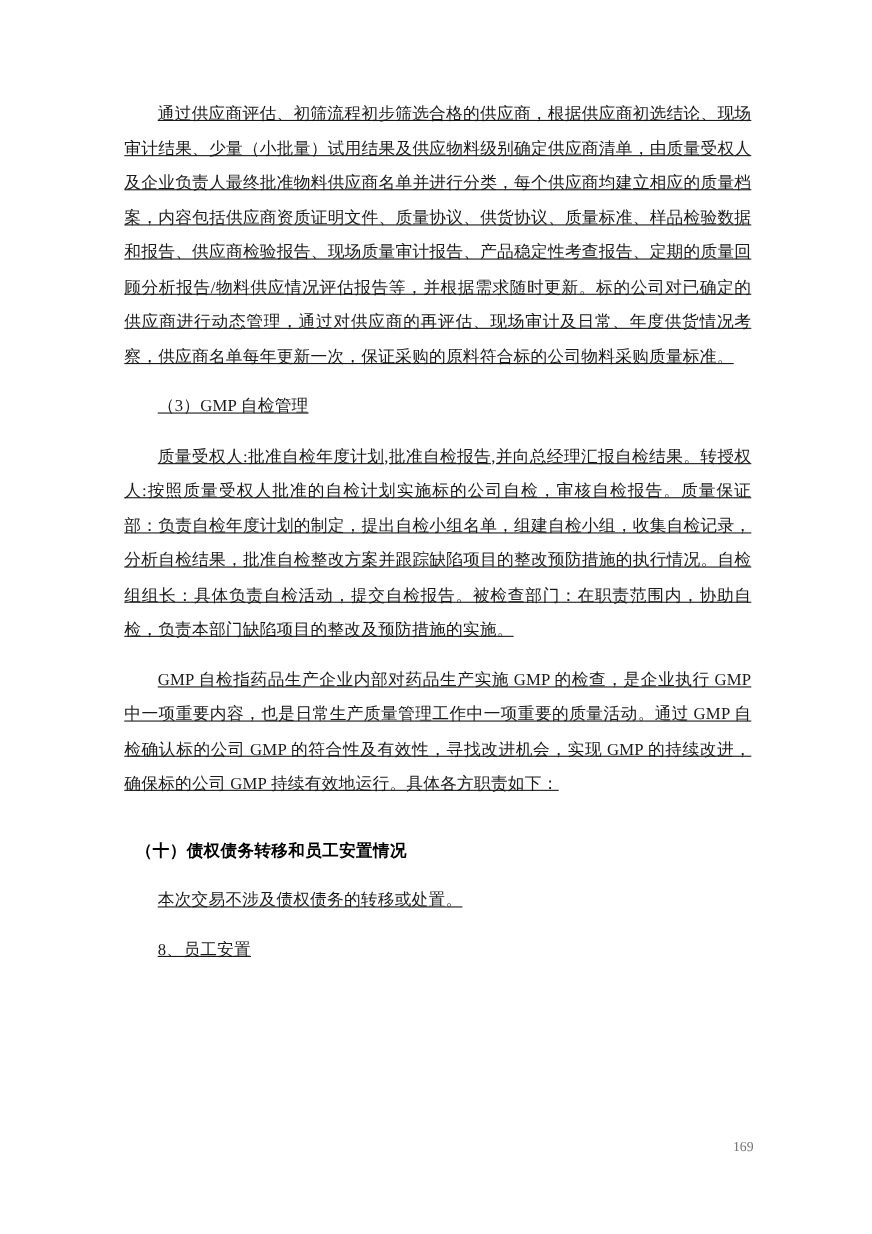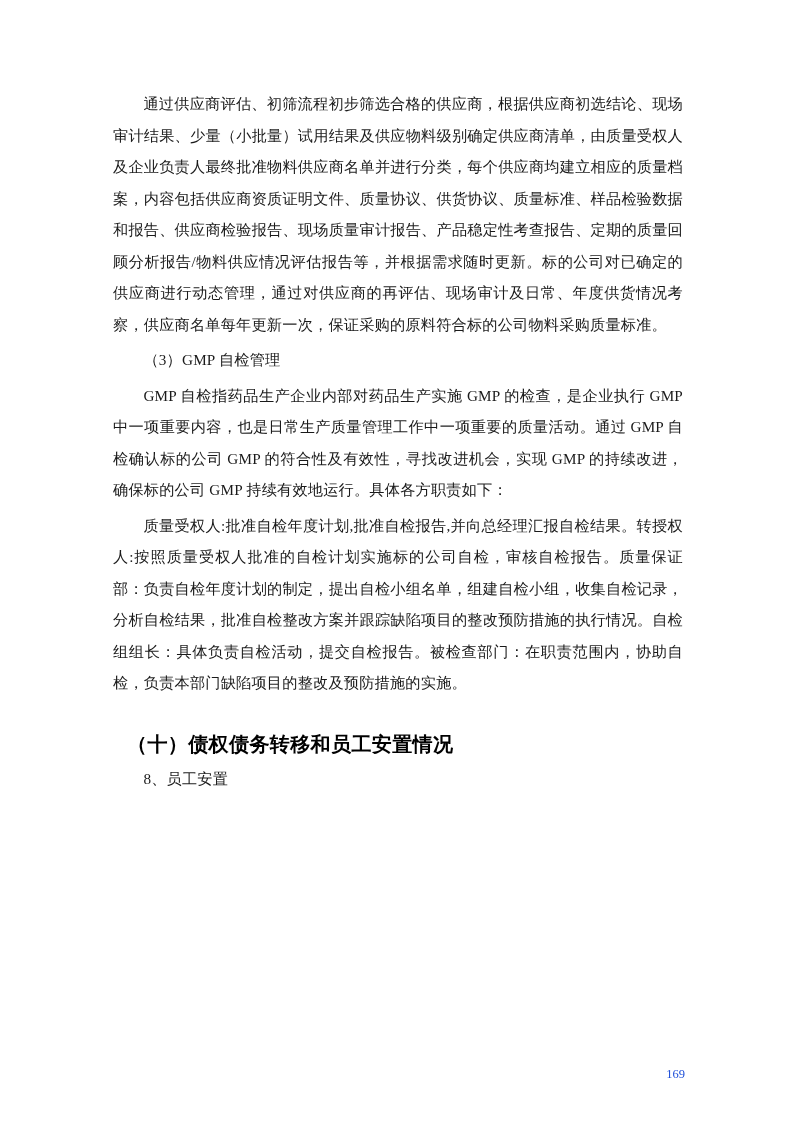--- a/index.html
+++ b/index.html
@@ -27,64 +27,66 @@
     font-family: "Liberation Serif", "DejaVu Serif", serif;
     font-size: 15.2px;
     line-height: 31.5px;
     color: #1a1a1a;
     text-align: justify;
     text-justify: inter-ideograph;
     letter-spacing: 0.2px;
   }
   p.indent {
     text-indent: 2em;
+    text-decoration: underline;
   }
   p.gap-sm {
-    margin-top: 4px;
+    margin-top: 14px;
   }
   p.gap-md {
     margin-top: 20px;
   }
   h2.section {
     margin: 30px 0 0 0;
     font-family: "Liberation Sans", "DejaVu Sans", sans-serif;
-    font-size: 20px;
+    font-size: 15px;
     font-weight: bold;
     line-height: 30px;
     color: #000000;
     text-indent: 0.7em;
     letter-spacing: 0.4px;
   }
   .pageno {
     position: absolute;
     right: 108px;
-    top: 1067px;
+    top: 1035px;
     font-family: "Liberation Serif", "DejaVu Serif", serif;
     font-size: 12.5px;
-    color: #1d4ed8;
+    color: #737373;
   }
 </style>
 </head>
 <body>
 
 <div class="page">
 
   <div class="content">
 
     <p class="indent">通过供应商评估、初筛流程初步筛选合格的供应商，根据供应商初选结论、现场审计结果、少量（小批量）试用结果及供应物料级别确定供应商清单，由质量受权人及企业负责人最终批准物料供应商名单并进行分类，每个供应商均建立相应的质量档案，内容包括供应商资质证明文件、质量协议、供货协议、质量标准、样品检验数据和报告、供应商检验报告、现场质量审计报告、产品稳定性考查报告、定期的质量回顾分析报告/物料供应情况评估报告等，并根据需求随时更新。标的公司对已确定的供应商进行动态管理，通过对供应商的再评估、现场审计及日常、年度供货情况考察，供应商名单每年更新一次，保证采购的原料符合标的公司物料采购质量标准。</p>
 
     <p class="indent gap-sm">（3）GMP 自检管理</p>
 
+    <p class="indent gap-sm">质量受权人:批准自检年度计划,批准自检报告,并向总经理汇报自检结果。转授权人:按照质量受权人批准的自检计划实施标的公司自检，审核自检报告。质量保证部：负责自检年度计划的制定，提出自检小组名单，组建自检小组，收集自检记录，分析自检结果，批准自检整改方案并跟踪缺陷项目的整改预防措施的执行情况。自检组组长：具体负责自检活动，提交自检报告。被检查部门：在职责范围内，协助自检，负责本部门缺陷项目的整改及预防措施的实施。</p>
+
     <p class="indent gap-sm">GMP 自检指药品生产企业内部对药品生产实施 GMP 的检查，是企业执行 GMP 中一项重要内容，也是日常生产质量管理工作中一项重要的质量活动。通过 GMP 自检确认标的公司 GMP 的符合性及有效性，寻找改进机会，实现 GMP 的持续改进，确保标的公司 GMP 持续有效地运行。具体各方职责如下：</p>
-
-    <p class="indent gap-sm">质量受权人:批准自检年度计划,批准自检报告,并向总经理汇报自检结果。转授权人:按照质量受权人批准的自检计划实施标的公司自检，审核自检报告。质量保证部：负责自检年度计划的制定，提出自检小组名单，组建自检小组，收集自检记录，分析自检结果，批准自检整改方案并跟踪缺陷项目的整改预防措施的执行情况。自检组组长：具体负责自检活动，提交自检报告。被检查部门：在职责范围内，协助自检，负责本部门缺陷项目的整改及预防措施的实施。</p>
 
     <h2 class="section">（十）债权债务转移和员工安置情况</h2>
 
 
+    <p class="indent gap-sm">本次交易不涉及债权债务的转移或处置。</p>
 
     <p class="indent gap-sm">8、员工安置</p>
 
 
   </div>
 
   <div class="pageno">169</div>
 
 </div>
 

